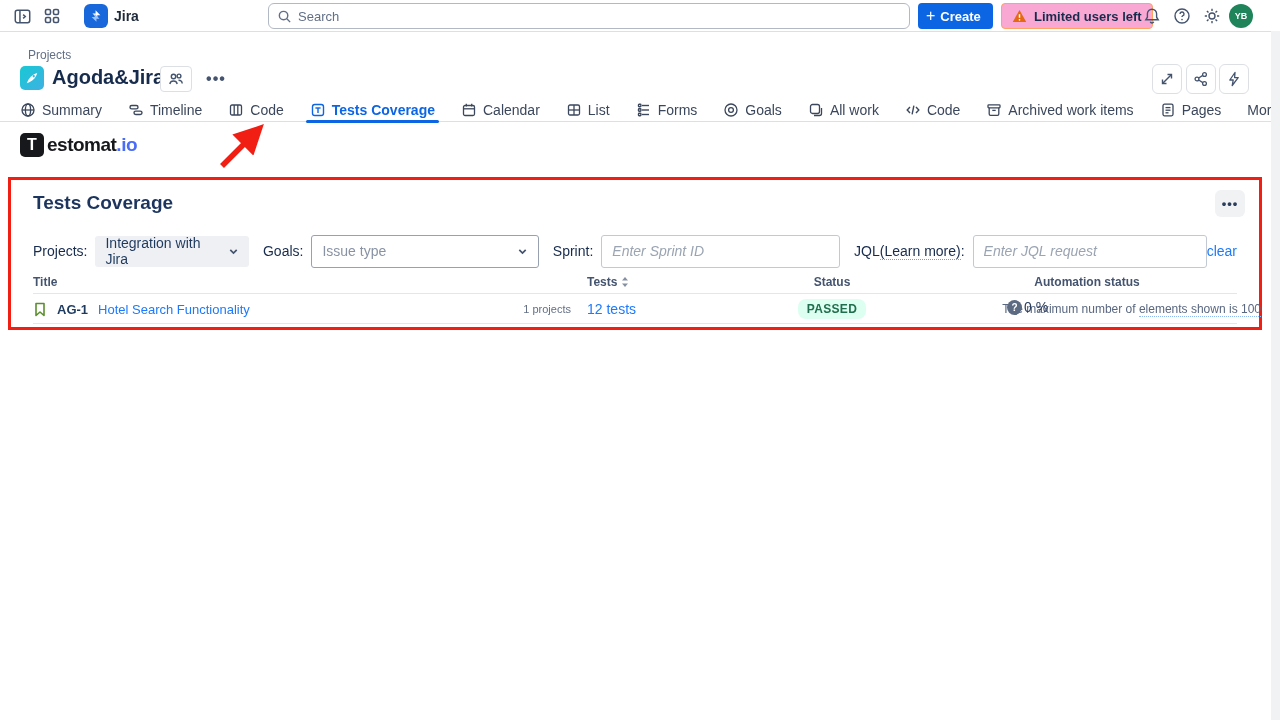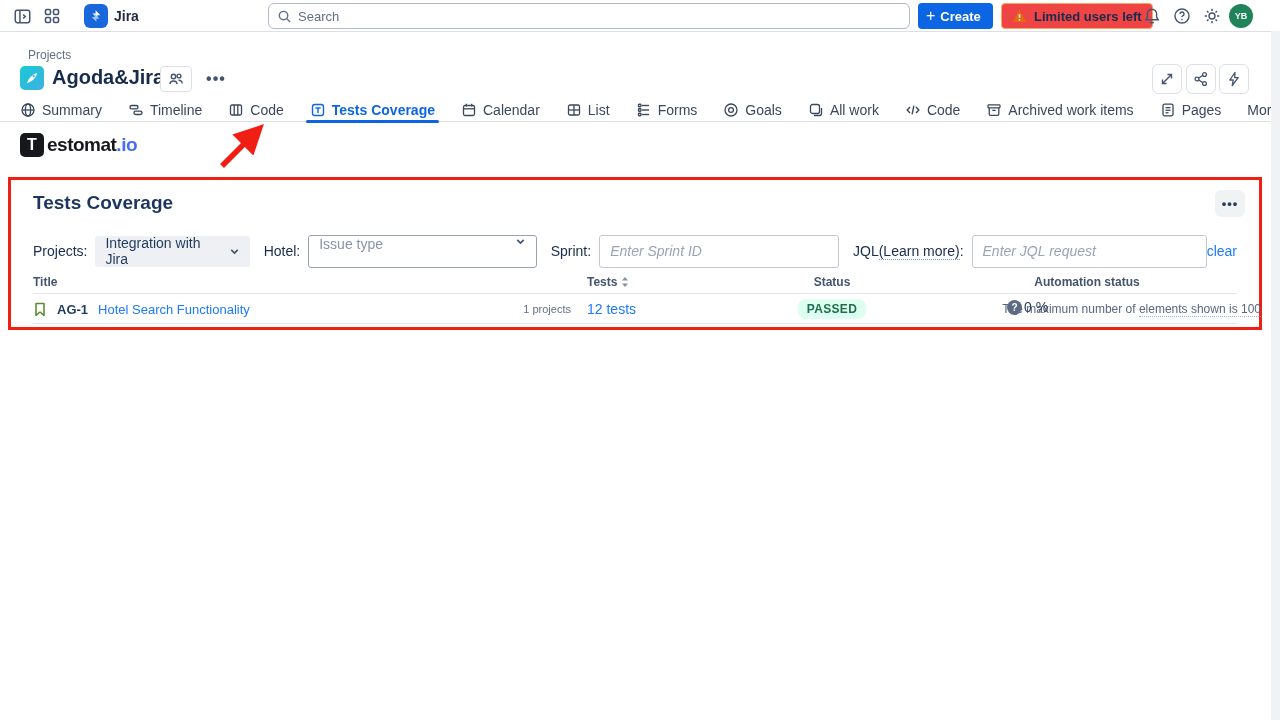--- a/index.html
+++ b/index.html
@@ -8,21 +8,21 @@
 
   
   .topnav { position:absolute; left:0; top:0; width:1280px; height:32px; background:#fff; border-bottom:1px solid #dcdfe4; }
   .nav-icon-btn { position:absolute; width:24px; height:24px; top:4px; display:flex; align-items:center; justify-content:center; color:#44546f; cursor:pointer; border-radius:4px; }
   .jira-logo { position:absolute; left:84px; top:4px; width:24px; height:24px; border-radius:6px; background:#1868db; display:flex; align-items:center; justify-content:center; }
   .jira-name { position:absolute; left:114px; top:8px; font-size:14px; font-weight:700; color:#1e2a3a; }
   .searchbox { position:absolute; left:268px; top:3px; width:642px; height:26px; border:1px solid #b3b9c4; border-radius:6px; display:flex; align-items:center; padding:0 8px; gap:6px; color:#626f86; background:#fff; }
   .searchbox input { border:none; outline:none; flex:1; font-size:13px; color:#172b4d; font-family:inherit; background:transparent; }
   .searchbox input::placeholder { color:#626f86; }
   .create-btn { position:absolute; left:918px; top:3px; height:26px; padding:0 12px 0 8px; background:#0c66e4; color:#fff; border:none; border-radius:4px; font-size:13px; font-weight:600; display:flex; align-items:center; gap:5px; cursor:pointer; font-family:inherit; }
-  .limited-btn { position:absolute; left:1001px; top:3px; height:26px; padding:0 10px; background:#ef4444; border:1.5px solid #fea362; border-radius:4px; font-size:13px; font-weight:700; color:#172b4d; display:flex; align-items:center; gap:7px; cursor:pointer; font-family:inherit; }
+  .limited-btn { position:absolute; left:1001px; top:3px; height:26px; padding:0 10px; background:#f9a8d4; border:1.5px solid #fea362; border-radius:4px; font-size:13px; font-weight:700; color:#172b4d; display:flex; align-items:center; gap:7px; cursor:pointer; font-family:inherit; }
   .avatar { position:absolute; left:1229px; top:4px; width:24px; height:24px; border-radius:50%; background:#1f845a; color:#fff; font-size:9px; font-weight:700; display:flex; align-items:center; justify-content:center; cursor:pointer; }
 
   
   .breadcrumb { position:absolute; left:28px; top:48px; font-size:12px; color:#626f86; cursor:pointer; }
   .proj-avatar { position:absolute; left:20px; top:66px; width:24px; height:24px; border-radius:5px; background:linear-gradient(135deg,#17c9d4,#3fb1e3); display:flex; align-items:center; justify-content:center; }
   .proj-title { position:absolute; left:52px; top:66px; font-size:20px; font-weight:700; color:#172b4d; }
   .team-btn { position:absolute; left:160px; top:66px; width:32px; height:26px; border:1px solid #dcdfe4; border-radius:4px; display:flex; align-items:center; justify-content:center; color:#44546f; cursor:pointer; background:#fff; }
   .hdr-more { position:absolute; left:202px; top:66px; width:28px; height:26px; display:flex; align-items:center; justify-content:center; color:#44546f; font-size:16px; letter-spacing:1px; cursor:pointer; font-weight:700; }
   .hdr-right-btn { position:absolute; top:64px; width:30px; height:30px; border:1px solid #dcdfe4; border-radius:6px; background:#fff; display:flex; align-items:center; justify-content:center; color:#44546f; cursor:pointer; }
 
@@ -42,21 +42,21 @@
   .annot-arrow { position:absolute; left:205px; top:116px; width:72px; height:60px; pointer-events:none; }
   .panel { position:absolute; left:8px; top:177px; width:1254px; height:153px; border:3px solid #f01e13; background:#fff; }
 
   
   .panel-title { position:absolute; left:22px; top:12px; font-size:19px; font-weight:600; color:#1c355e; }
   .panel-menu-btn { position:absolute; right:14px; top:10px; width:30px; height:27px; background:#f1f2f4; border-radius:6px; border:none; color:#2c3e5d; font-size:13px; font-weight:700; letter-spacing:1px; display:flex; align-items:center; justify-content:center; cursor:pointer; }
 
   .filters { position:absolute; left:22px; top:54px; right:22px; height:34px; display:flex; align-items:center; }
   .flabel { font-size:14px; color:#172b4d; white-space:nowrap; }
   .proj-dd { margin-left:8px; background:#eef0f3; border-radius:3px; height:31px; padding:0 10px; display:flex; align-items:center; gap:8px; font-size:14px; font-weight:500; color:#1e3a5f; cursor:pointer; }
-  .type-select { margin-left:8px; width:238px; height:33px; border:1.5px solid #98a1b0; border-radius:3px; display:flex; justify-content:space-between; padding:0 10px; font-size:14px; color:#8993a4; cursor:pointer; background:#fff; }
+  .type-select { margin-left:8px; width:238px; height:33px; border:1.5px solid #98a1b0; border-radius:3px; display:flex; align-items:center; justify-content:space-between; padding:0 10px; font-size:14px; color:#8993a4; cursor:pointer; background:#fff; }
   .txt-input { margin-left:8px; height:33px; border:1.5px solid #c3c9d2; border-radius:3px; padding:0 10px; font-size:14px; color:#172b4d; font-family:inherit; outline:none; background:#fff;font-style:italic; }
   .txt-input::placeholder { color:#9aa4b2; }
   .learn-more { border-bottom:1px dotted #6f9ef0; cursor:pointer; }
   .clear-link { margin-left:auto; font-size:14px; color:#1d7afc; cursor:pointer; }
 
   .tbl-grid { display:grid; grid-template-columns:1fr 90px 140px 210px 300px; align-items:center; }
   .tbl-head { position:absolute; left:22px; top:90px; right:22px; height:24px; border-bottom:1px solid #e4e6ea; font-size:12px; font-weight:700; color:#44546f; }
   .th-tests { display:flex; align-items:center; gap:4px; cursor:pointer; }
   .th-center { text-align:center; }
   .tbl-row { position:absolute; left:22px; top:114px; right:22px; height:30px; border-bottom:1px solid #e4e6ea; font-size:13px; }
@@ -343,21 +343,21 @@
     <span class="flabel">Projects:</span>
     <div class="proj-dd">
       <span>Integration with Jira</span>
       <span>
           <svg width="11" height="11" viewBox="0 0 12 12" fill="none" stroke="#44546f" stroke-width="1.8">
             <path d="M2.5 4.2 L6 7.8 L9.5 4.2"></path>
           </svg>
         </span>
     </div>
 
-    <span class="flabel" style="margin-left:14px;">Hotel:</span>
+    <span class="flabel" style="margin-left:14px;">Goals:</span>
     <div class="type-select">
       <span>Issue type</span>
       <span>
           <svg width="11" height="11" viewBox="0 0 12 12" fill="none" stroke="#44546f" stroke-width="1.8">
             <path d="M2.5 4.2 L6 7.8 L9.5 4.2"></path>
           </svg>
         </span>
     </div>
 
     <span class="flabel" style="margin-left:14px;">Sprint:</span>

